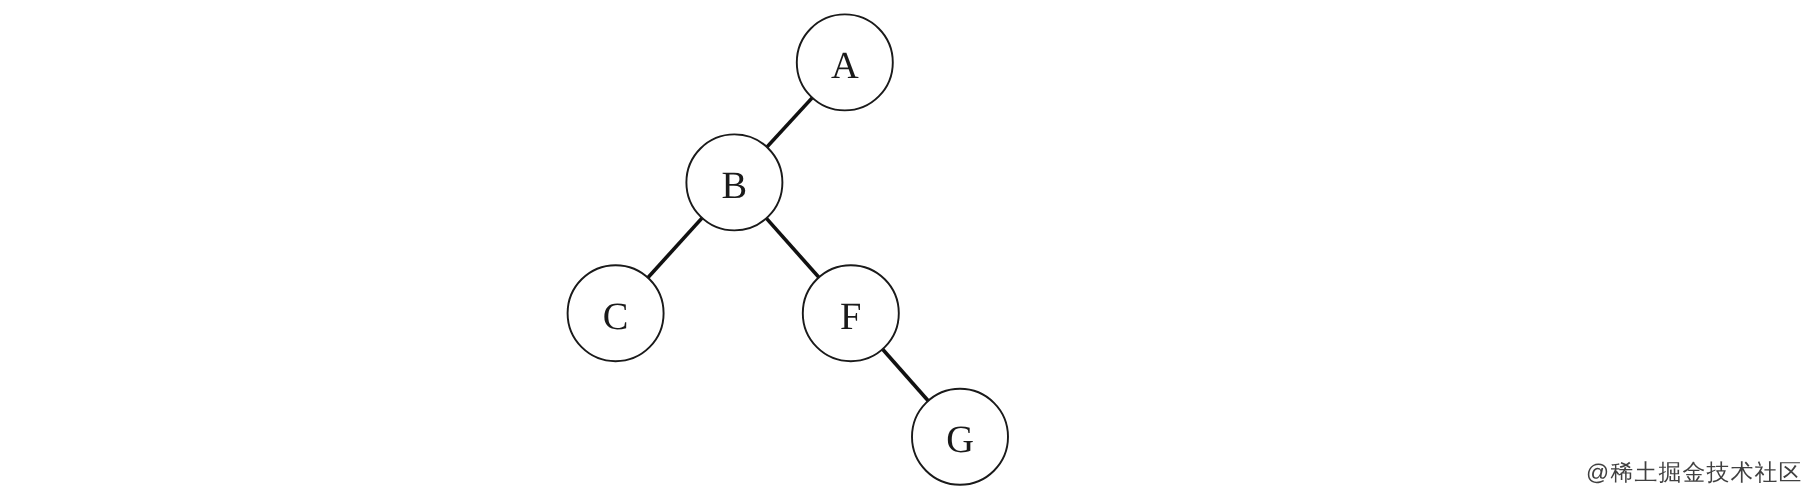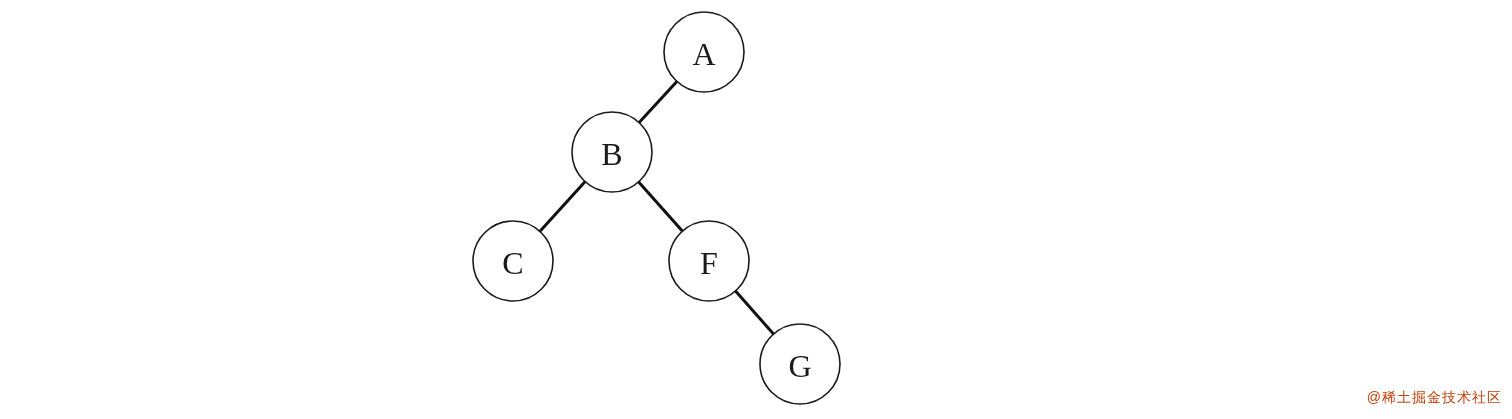--- a/index.html
+++ b/index.html
@@ -35,22 +35,22 @@
     font-size: 32px;
     fill: #1a1a1a;
     text-anchor: middle;
     dominant-baseline: central;
   }
   .watermark {
     position: absolute;
     right: 10px;
     bottom: 12px;
     font-family: "Liberation Sans", sans-serif;
-    font-size: 14px;
-    color: #c2410c;
+    font-size: 19px;
+    color: #404040;
     letter-spacing: 1px;
     user-select: none;
     text-align: right;
   }
 </style>
 </head>
 <body>
 
 <div class="canvas">
   <svg class="tree" width="1512" height="419" viewBox="0 0 1512 419">

